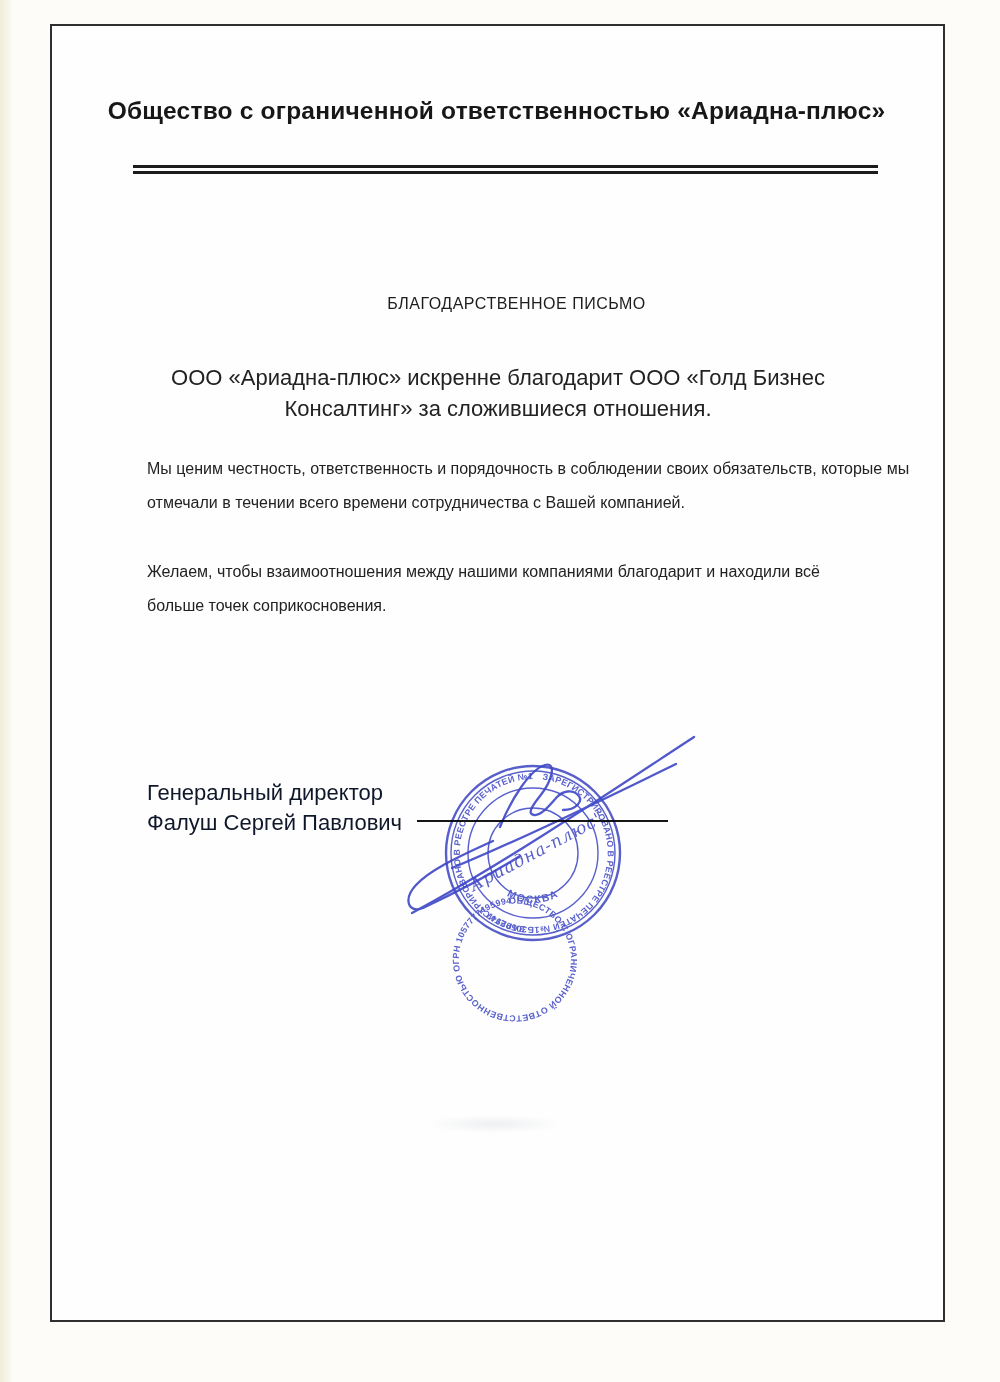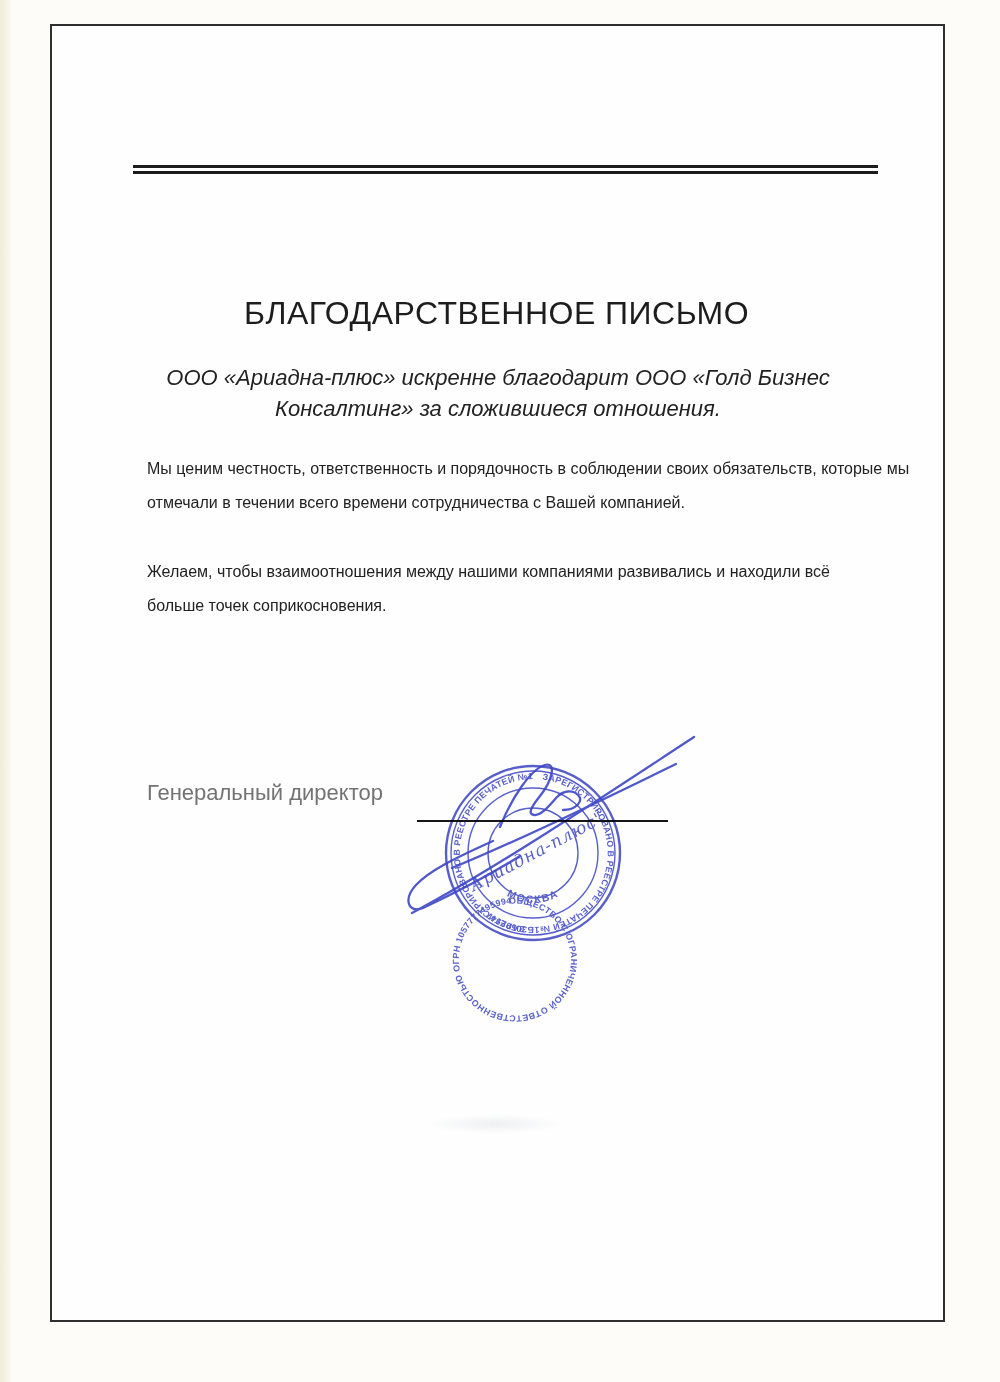--- a/index.html
+++ b/index.html
@@ -26,36 +26,36 @@
     left:50px;top:92px;width:893px;text-align:center;
     font-weight:600;font-size:24.5px;line-height:37px;color:#171717;
     letter-spacing:0.2px;
   }
   .double-rule{
     left:133px;top:165px;width:745px;height:3px;
     border-top:3px solid #1c1c1c;border-bottom:3px solid #1c1c1c;
   }
   .doc-title{
     left:50px;top:295px;width:893px;text-align:center;
-    font-size:32px;font-weight:500;color:#1d1d1d;letter-spacing:0.5px;
+    font-size:16px;font-weight:500;color:#1d1d1d;letter-spacing:0.5px;padding-left:20px;
   }
   .intro-par{
     left:113px;top:362px;width:770px;text-align:center;
-    font-size:22px;line-height:31px;font-weight:500;color:#222;font-style:italic;
+    font-size:22px;line-height:31px;font-weight:500;color:#222;
   }
   .body-par{
     left:147px;font-size:16px;line-height:34px;font-weight:400;color:#222;
   }
   .body-par.p1{top:452px;width:780px;}
   .body-par.p2{top:555px;width:730px;}
   .closing-block{
     left:147px;top:691px;font-size:22px;line-height:30px;font-weight:500;color:#222;
   }
   .sign-block{
-    left:147px;top:778px;font-size:22px;line-height:30px;font-weight:500;color:#737373;
+    left:147px;top:778px;font-size:22px;line-height:30px;font-weight:500;color:#0f172a;
   }
   .signature-line{
     left:417px;top:820px;width:251px;height:0;
     border-top:2px solid #161616;z-index:4;
   }
   .ink-layer{
     position:absolute;left:0;top:0;width:1000px;height:1382px;
     z-index:5;mix-blend-mode:multiply;pointer-events:none;
   }
   .smudge{
@@ -76,37 +76,39 @@
     font-style:italic;font-size:17px;letter-spacing:1px;
   }
 </style>
 </head>
 <body>
 
 <div class="scan-edge"></div>
 <div class="page-frame"></div>
 
 <div class="abs header-block">
+  <div>Общество с ограниченной ответственностью «Ариадна-плюс»</div>
 </div>
 
 <div class="abs double-rule"></div>
 
 <div class="abs doc-title">БЛАГОДАРСТВЕННОЕ ПИСЬМО</div>
 
 <div class="abs intro-par">ООО «Ариадна-плюс» искренне благодарит ООО «Голд Бизнес Консалтинг» за сложившиеся отношения.</div>
 
 <div class="abs body-par p1">Мы ценим честность, ответственность и порядочность в соблюдении своих обязательств, которые мы отмечали в течении всего времени сотрудничества с Вашей компанией.</div>
 
-<div class="abs body-par p2">Желаем, чтобы взаимоотношения между нашими компаниями развивались и находили всё больше точек соприкосновения.</div>
+<div class="abs body-par p2">Желаем, чтобы взаимоотношения между нашими компаниями благодарит и находили всё больше точек соприкосновения.</div>
 
 <div class="abs closing-block">
 </div>
 
 <div class="abs sign-block">
   <div>Генеральный директор</div>
+  <div>Фалуш Сергей Павлович</div>
 </div>
 
 <div class="abs signature-line"></div>
 
 <div class="smudge"></div>
 
 <svg class="ink-layer" viewBox="0 0 1000 1382" xmlns="http://www.w3.org/2000/svg">
 
   <g transform="translate(443,763)" opacity="0.85" fill="#3b44c4" stroke="none">
     <circle cx="90" cy="90" r="87" fill="none" stroke="#3b44c4" stroke-width="2.4"></circle>

